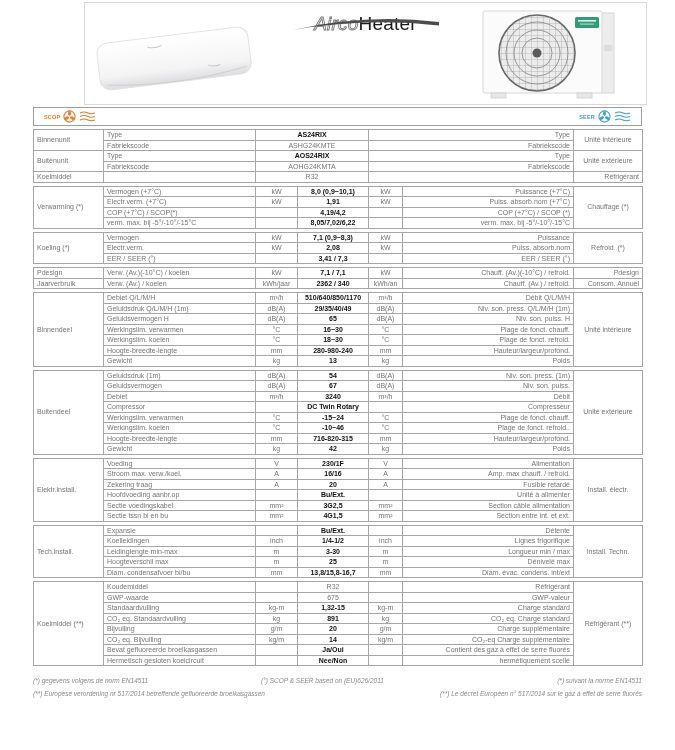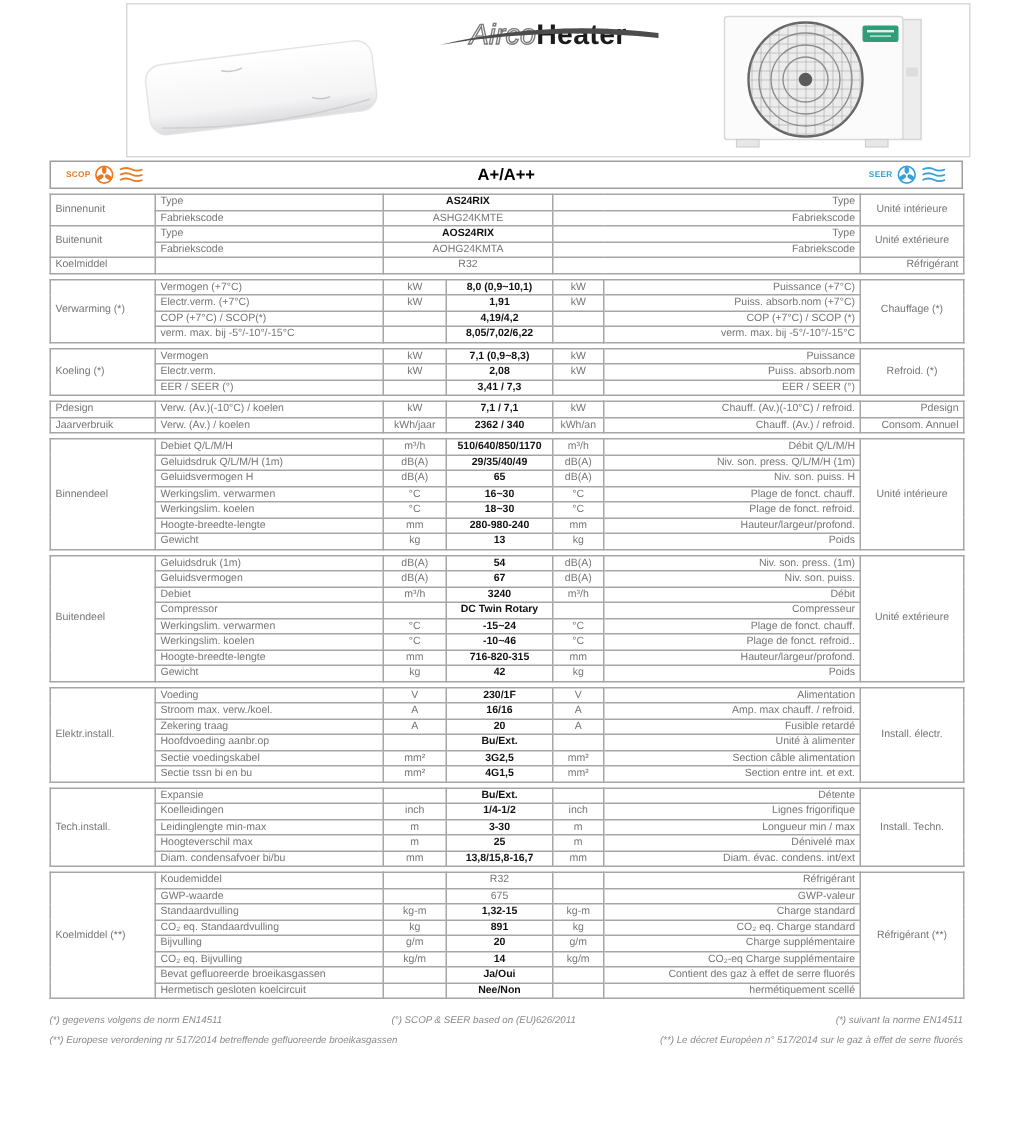--- a/index.html
+++ b/index.html
@@ -4,21 +4,21 @@
 <style>
   *{box-sizing:border-box;}
   html,body{margin:0;padding:0;background:#ffffff;}
   body{width:675px;height:750px;font-family:"Liberation Sans","DejaVu Sans",sans-serif;}
   .page{position:relative;width:675px;height:750px;background:#fff;overflow:hidden;}
 
   
   .hero{position:absolute;left:84px;top:2px;width:563px;height:103px;border:1px solid #d9d9d9;background:#fff;}
   .logo{position:absolute;top:11px;left:0;width:100%;text-align:center;font-size:19px;letter-spacing:.2px;line-height:20px;}
   .logo .it{font-style:italic;color:#fefefe;-webkit-text-stroke:0.9px #7a7a7a;}
-  .logo .bd{font-weight:bold;color:#1b1b1b;}
+  .logo .bd{font-weight:normal;color:#1b1b1b;}
   .swoosh{position:absolute;top:3px;left:50%;transform:translateX(-50%);}
   .indoor{position:absolute;left:2px;top:10px;}
   .outdoor{position:absolute;left:392px;top:2px;}
 
   
   .band{position:absolute;left:33px;top:107px;width:609px;height:19px;border:1px solid #9e9e9e;background:#fff;
         display:flex;align-items:center;justify-content:space-between;padding:0 10px;}
   .rating{position:absolute;left:0;right:0;text-align:center;font-size:11px;font-weight:bold;color:#000;}
   .badge{display:flex;align-items:center;gap:3px;z-index:2;}
   .badge-label{font-size:5.5px;font-weight:bold;letter-spacing:.2px;}
@@ -114,21 +114,20 @@
         <ellipse cx="6.5" cy="3.4" rx="1.5" ry="2.4" fill="currentColor" transform="rotate(120 6.5 6.5)"></ellipse>
         <ellipse cx="6.5" cy="3.4" rx="1.5" ry="2.4" fill="currentColor" transform="rotate(240 6.5 6.5)"></ellipse>
       </svg>
       <svg width="17" height="13" viewBox="0 0 17 13">
         <path d="M1 3 q4 -2 8 0 q3 1.5 7 0" fill="none" stroke="currentColor" stroke-width="1.2"></path>
         <path d="M1 6.5 q4 -2 8 0 q3 1.5 7 0" fill="none" stroke="currentColor" stroke-width="1.2"></path>
         <path d="M1 10 q4 -2 8 0 q3 1.5 7 0" fill="none" stroke="currentColor" stroke-width="1.2"></path>
       </svg>
     </div>
 
-    <div class="rating">A+/A++</div>
 
     <div class="badge seer">
       <span class="badge-label">SEER</span>
       <svg width="13" height="13" viewBox="0 0 13 13">
         <circle cx="6.5" cy="6.5" r="5.6" fill="none" stroke="currentColor" stroke-width="1.1"></circle>
         <ellipse cx="6.5" cy="3.4" rx="1.5" ry="2.4" fill="currentColor"></ellipse>
         <ellipse cx="6.5" cy="3.4" rx="1.5" ry="2.4" fill="currentColor" transform="rotate(120 6.5 6.5)"></ellipse>
         <ellipse cx="6.5" cy="3.4" rx="1.5" ry="2.4" fill="currentColor" transform="rotate(240 6.5 6.5)"></ellipse>
       </svg>
       <svg width="17" height="13" viewBox="0 0 17 13">

